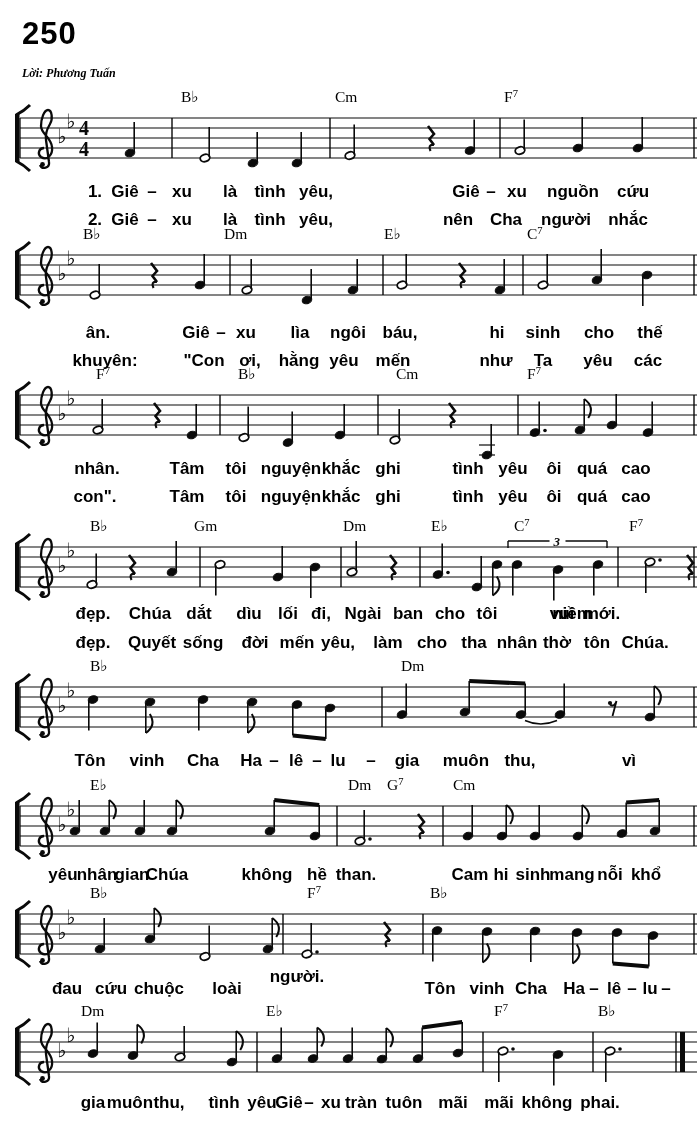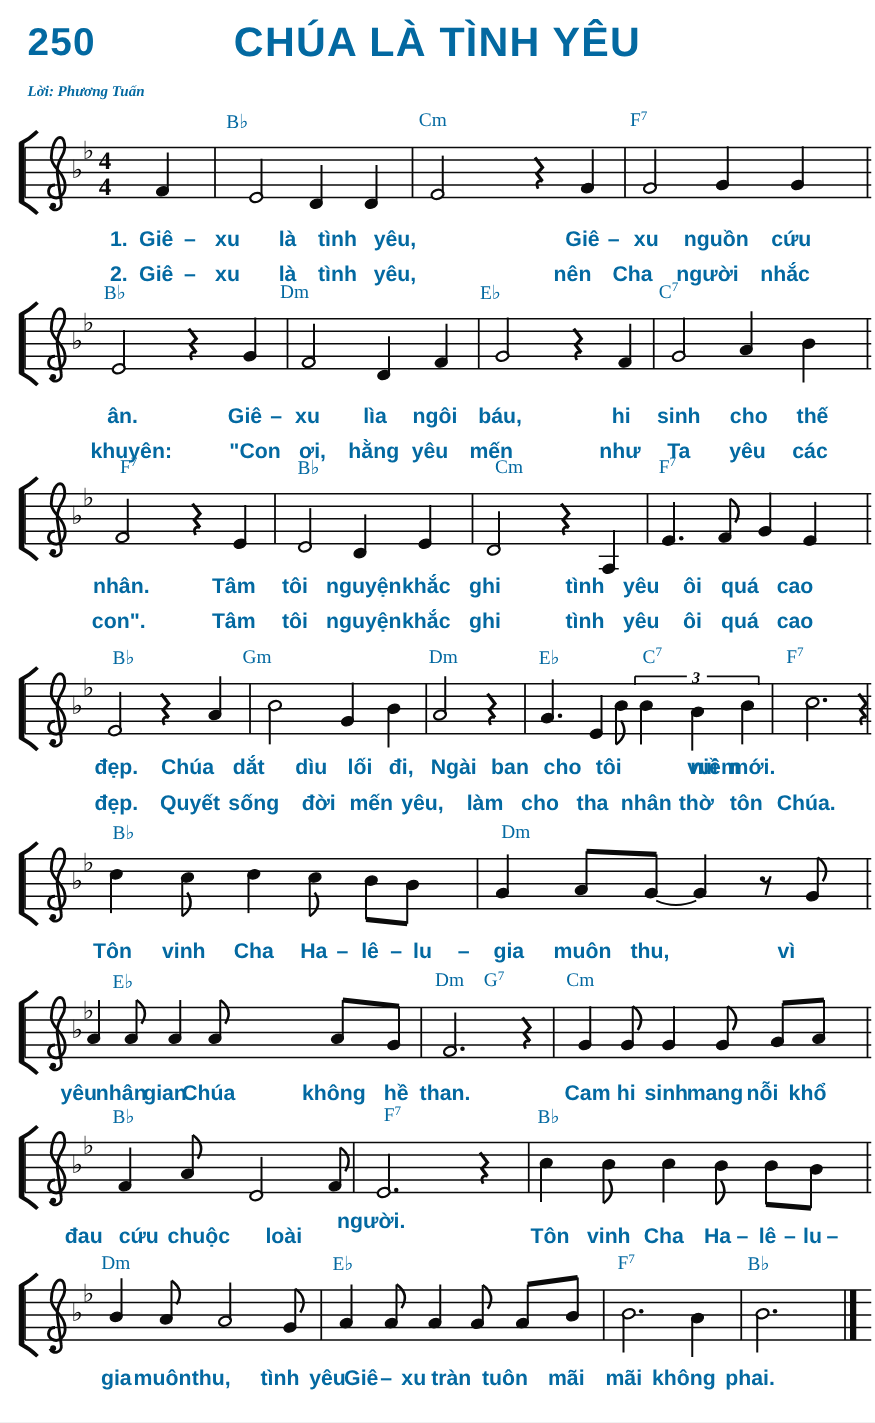--- a/index.html
+++ b/index.html
@@ -1,33 +1,32 @@
 <!DOCTYPE html>
 <html><head>
 <meta charset="utf-8">
 <style>
   html,body{margin:0;padding:0;background:#e8e8e8;}
   .page{position:relative;width:700px;height:1138px;background:#ffffff;overflow:hidden;
-        font-family:"Liberation Sans",sans-serif;color:#0369a1;}
+        font-family:"Liberation Sans",sans-serif;color:#000000;}
   .song-number{position:absolute;left:22px;top:16px;font-size:31px;font-weight:bold;letter-spacing:1px;}
   .song-title{position:absolute;left:0;right:0;top:15px;text-align:center;font-size:33px;font-weight:bold;letter-spacing:1px;}
   .lyricist{position:absolute;left:22px;top:66px;font-family:"Liberation Serif","DejaVu Serif",serif;
             font-style:italic;font-weight:bold;font-size:12px;}
   #notation{position:absolute;left:0;top:0;}
   .chord{position:absolute;font-family:"Liberation Serif","DejaVu Serif","DejaVu Sans",serif;
          font-size:15.5px;white-space:nowrap;}
   .chord .sup{font-size:10.5px;position:relative;top:-5px;}
   .lyric-word{position:absolute;transform:translateX(-50%);font-size:17px;font-weight:bold;white-space:nowrap;}
 </style>
 </head>
 <body>
 
 <div class="page">
   <div class="song-number">250</div>
-  <div class="song-title">CHÚA LÀ TÌNH YÊU</div>
   <div class="lyricist">Lời: Phương Tuấn</div>
   <svg id="notation" width="700" height="1138">
       <g>
         <line x1="20" y1="118" x2="697" y2="118" stroke="#0a0a0a" stroke-width="1.1"></line>
         <line x1="20" y1="128" x2="697" y2="128" stroke="#0a0a0a" stroke-width="1.1"></line>
         <line x1="20" y1="138" x2="697" y2="138" stroke="#0a0a0a" stroke-width="1.1"></line>
         <line x1="20" y1="148" x2="697" y2="148" stroke="#0a0a0a" stroke-width="1.1"></line>
         <line x1="20" y1="158" x2="697" y2="158" stroke="#0a0a0a" stroke-width="1.1"></line>
         <rect x="15" y="114" width="4.5" height="48" fill="#0a0a0a"></rect>
         <path d="M16 115 Q24 111 30 105" stroke="#0a0a0a" stroke-width="3" fill="none"></path>

